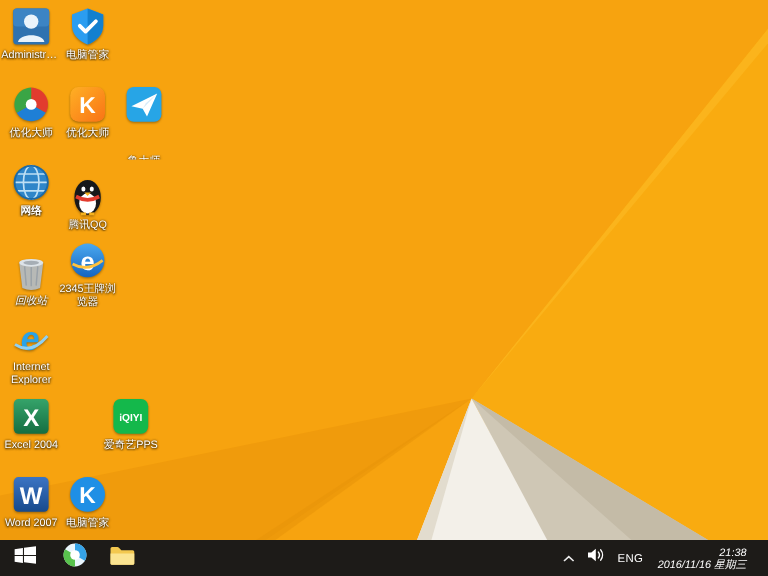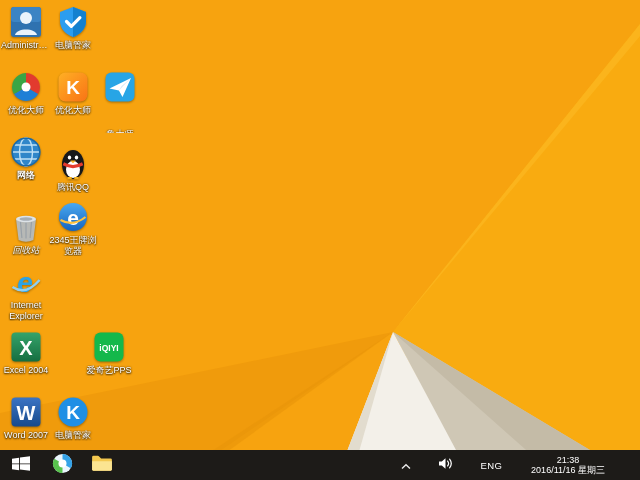--- a/index.html
+++ b/index.html
@@ -15,25 +15,25 @@
   .icon-label{margin-top:2px;width:50px;max-height:22px;overflow:hidden;text-align:center;
               font-size:9px;line-height:10.5px;color:#fff;word-break:break-word;
               text-shadow:0 1px 2px rgba(0,0,0,.9),0 0 2px rgba(0,0,0,.7);}
   .icon-label.nowrap{white-space:nowrap;text-overflow:ellipsis;word-break:normal;}
   
   .taskbar{position:absolute;left:0;right:0;bottom:0;height:30px;background:#1d1b18;
            display:flex;align-items:stretch;z-index:5;}
   .start-btn{width:42px;display:flex;align-items:center;justify-content:center;cursor:pointer;}
   .pinned{display:flex;align-items:stretch;}
   .task-icon-btn{width:40px;display:flex;align-items:center;justify-content:center;cursor:pointer;}
-  .tray{margin-left:auto;display:flex;align-items:center;gap:24px;padding-right:1px;color:#fff;}
+  .tray{margin-left:auto;display:flex;align-items:center;gap:7px;padding-right:1px;color:#fff;}
   .tray-expand{display:flex;align-items:center;justify-content:center;width:14px;height:30px;cursor:pointer;}
   .tray-volume{display:flex;align-items:center;justify-content:center;width:18px;height:30px;cursor:pointer;}
   .lang{font-size:9.5px;letter-spacing:.3px;cursor:pointer;padding:0 2px;}
-  .clock{font-size:9px;line-height:10.5px;text-align:center;cursor:pointer;padding:0 3px;white-space:nowrap;}
+  .clock{font-size:9px;line-height:10.5px;text-align:right;cursor:pointer;padding:0 3px;white-space:nowrap;font-style:italic;}
   .show-desktop{width:6px;border-left:1px solid rgba(255,255,255,.25);cursor:pointer;}
 </style>
 </head>
 <body>
 
 <div class="screen">
 
   <svg class="wallpaper" viewBox="0 0 640 480" preserveAspectRatio="none">
     <rect width="640" height="480" fill="#F7A30F"></rect>
     <polygon points="393,332 640,24 640,480 393,480" fill="#F9AB10"></polygon>

